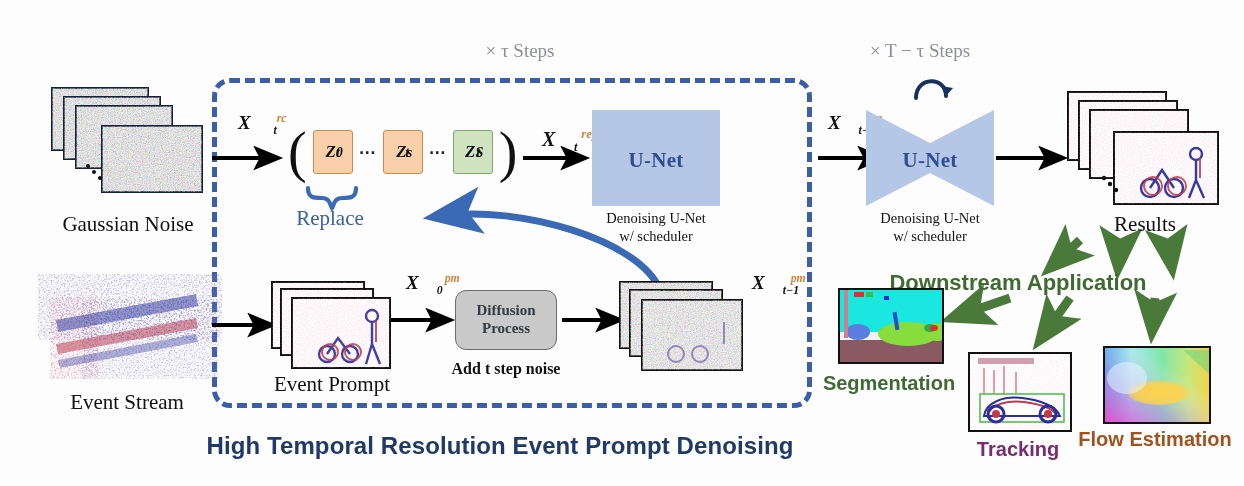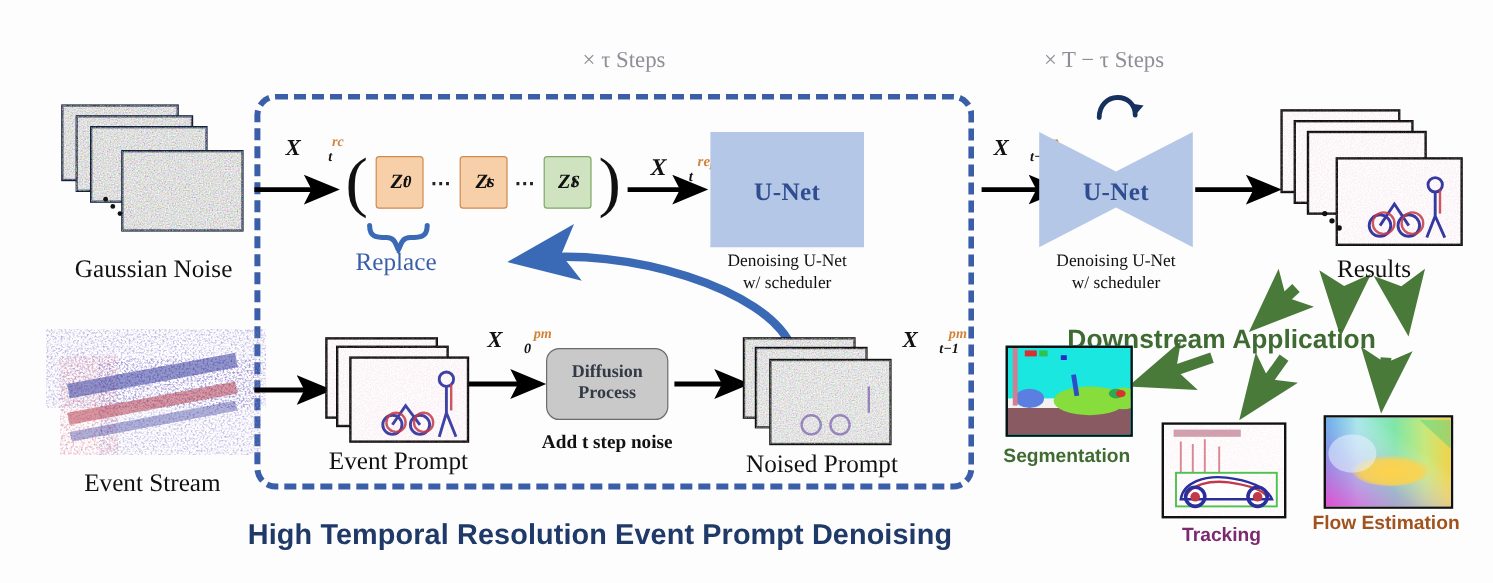--- a/index.html
+++ b/index.html
@@ -42,21 +42,21 @@
            color:#333a45;line-height:1.18;}
 
   
   #maintitle{left:0;top:432px;width:1000px;text-align:center;
              font-family:"Liberation Sans",sans-serif;font-weight:bold;
              font-size:24px;color:#1f3a68;letter-spacing:.1px;}
   #dsa{left:1018px;top:270px;transform:translateX(-50%);
        font-family:"Liberation Sans",sans-serif;font-weight:bold;font-size:22px;
        color:#3f6b32;white-space:nowrap;}
   .task-lbl{position:absolute;font-family:"Liberation Sans",sans-serif;
-            font-weight:bold;font-size:16px;white-space:nowrap;}
+            font-weight:bold;font-size:20px;white-space:nowrap;}
 
   .capname{position:absolute;text-align:center;font-family:"Liberation Serif",serif;
            font-size:21px;color:#111;}
   #replace{left:330px;top:206px;transform:translateX(-50%);
            font-family:"Liberation Serif",serif;font-size:21px;color:#3a5ea8;}
   svg{position:absolute;overflow:visible;}
 </style>
 </head>
 <body>
 
@@ -252,21 +252,20 @@
       <rect x="10" y="8" width="92" height="66" filter="url(#nz)" opacity=".85"></rect>
       <rect x="22" y="18" width="100" height="70" fill="#fff" stroke="#111" stroke-width="2"></rect>
       <rect x="22" y="18" width="100" height="70" filter="url(#nz)" opacity=".82"></rect>
       <g stroke="#5b3a9e" stroke-width="2" fill="none" opacity=".55">
         <circle cx="56" cy="72" r="8"></circle>
           <circle cx="80" cy="72" r="8"></circle>
         <path d="M104,40 L104,62"></path>
       </g>
     </svg>
   </div>
-  <div class="capname" style="left:612px;top:374px;width:146px;">Noised Prompt</div>
 
   <div class="stack" style="left:1068px;top:92px;width:150px;height:112px;">
     <svg width="155" height="118" style="left:0;top:0;">
       <rect x="0" y="0" width="98" height="68" fill="#fff" stroke="#111" stroke-width="2"></rect>
       <rect x="0" y="0" width="98" height="68" filter="url(#ev)" opacity=".7"></rect>
       <rect x="11" y="9" width="98" height="68" fill="#fff" stroke="#111" stroke-width="2"></rect>
       <rect x="11" y="9" width="98" height="68" filter="url(#ev)" opacity=".7"></rect>
       <rect x="22" y="18" width="98" height="68" fill="#fff" stroke="#111" stroke-width="2"></rect>
       <rect x="22" y="18" width="98" height="68" filter="url(#ev)" opacity=".7"></rect>
       <rect x="46" y="40" width="104" height="72" fill="#fff" stroke="#111" stroke-width="2"></rect>

